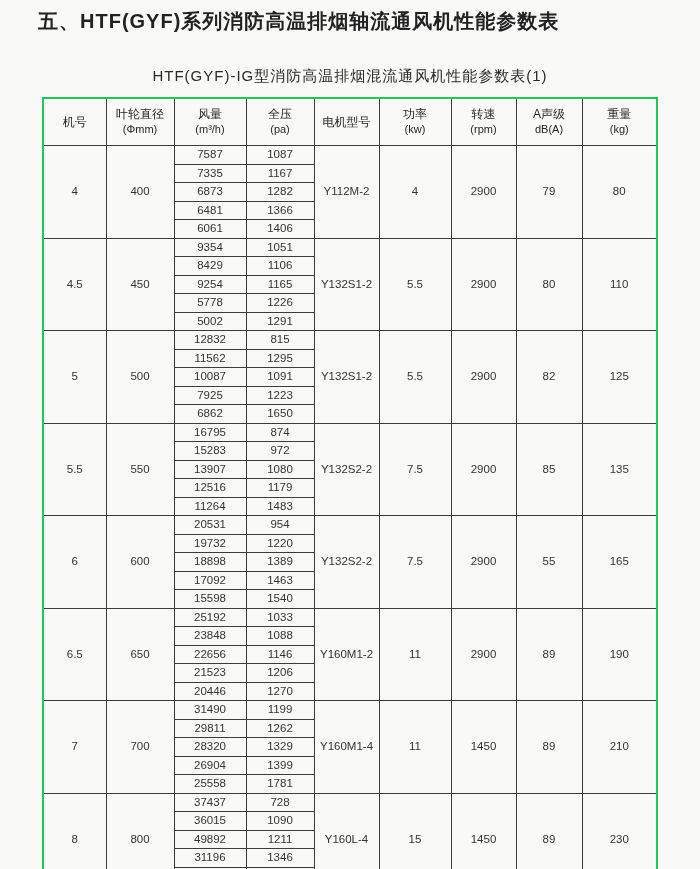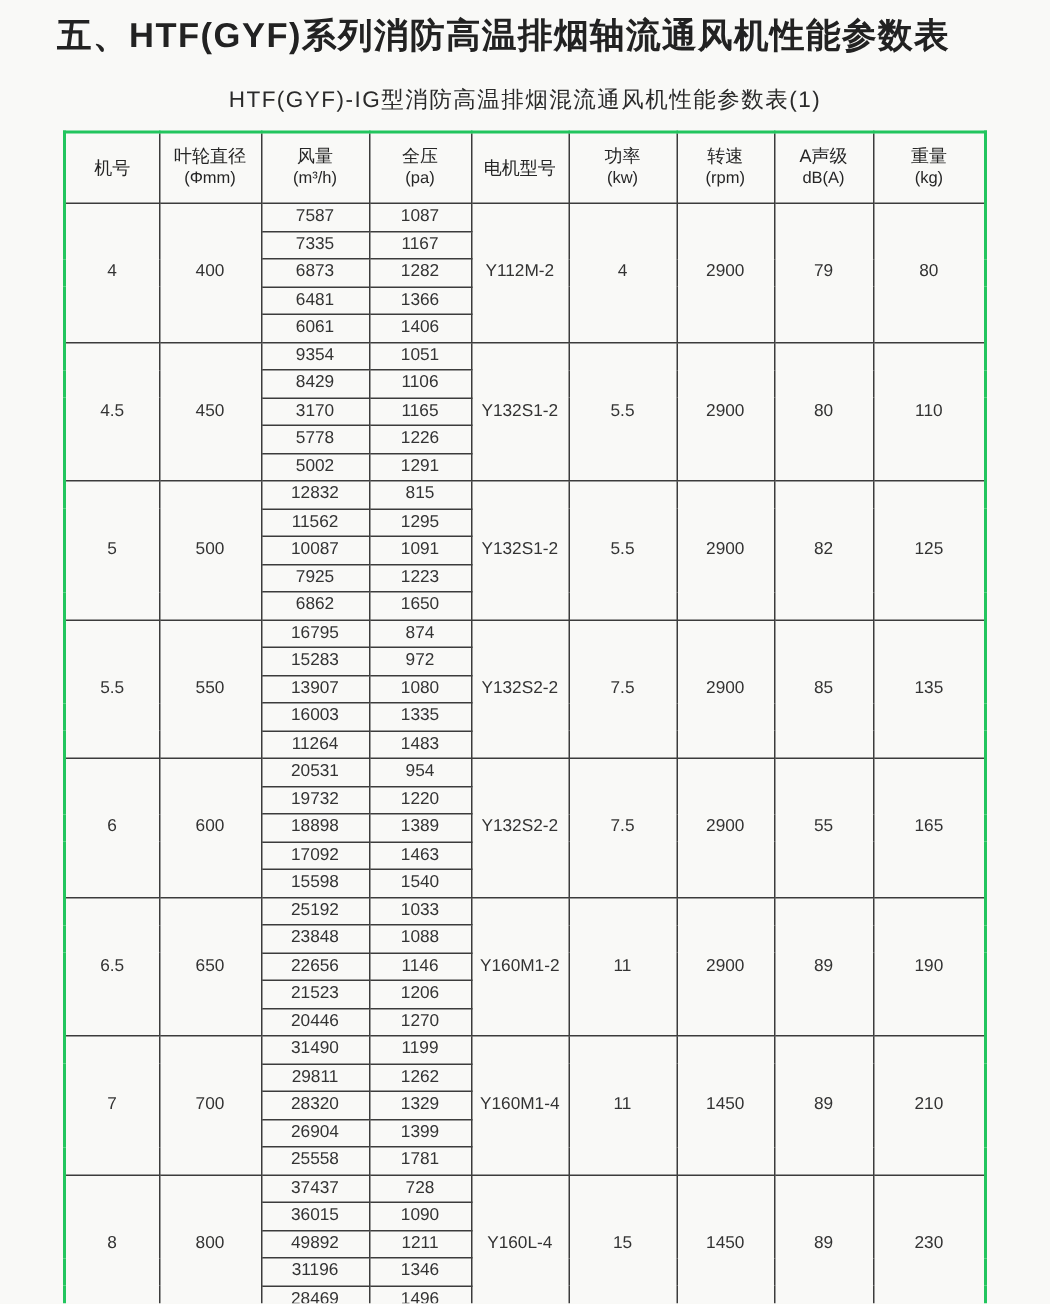--- a/index.html
+++ b/index.html
@@ -12,27 +12,27 @@
   .page {
     width: 700px;
     height: 869px;
     box-sizing: border-box;
     padding-top: 8px;
     background: #f9f9f7;
     overflow: hidden;
   }
   .page-title {
     margin: 0 0 0 38px;
-    font-size: 23px;
+    font-size: 20px;
     font-weight: bold;
     letter-spacing: 1px;
     color: #222;
   }
   .table-title {
-    margin-top: 18px;
+    margin-top: 32px;
     text-align: center;
     font-size: 15px;
     letter-spacing: 1px;
     color: #2a2a2a;
   }
   table.spec {
     border-collapse: collapse;
     table-layout: fixed;
     margin: 11px 0 0 42px;
     width: 614px;
@@ -162,21 +162,21 @@
           <td rowspan="5">5.5</td>
           <td rowspan="5">2900</td>
           <td rowspan="5">80</td>
           <td rowspan="5">110</td>
         </tr>
         <tr>
           <td>8429</td>
           <td>1106</td>
         </tr>
         <tr>
-          <td>3170</td>
+          <td>9254</td>
           <td>1165</td>
         </tr>
         <tr>
           <td>5778</td>
           <td>1226</td>
         </tr>
         <tr>
           <td>5002</td>
           <td>1291</td>
         </tr>
@@ -220,22 +220,22 @@
         </tr>
         <tr>
           <td>15283</td>
           <td>972</td>
         </tr>
         <tr>
           <td>13907</td>
           <td>1080</td>
         </tr>
         <tr>
-          <td>16003</td>
-          <td>1335</td>
+          <td>12516</td>
+          <td>1179</td>
         </tr>
         <tr>
           <td>11264</td>
           <td>1483</td>
         </tr>
         <tr>
           <td rowspan="5">6</td>
           <td rowspan="5">600</td>
           <td>20531</td>
           <td>954</td>

